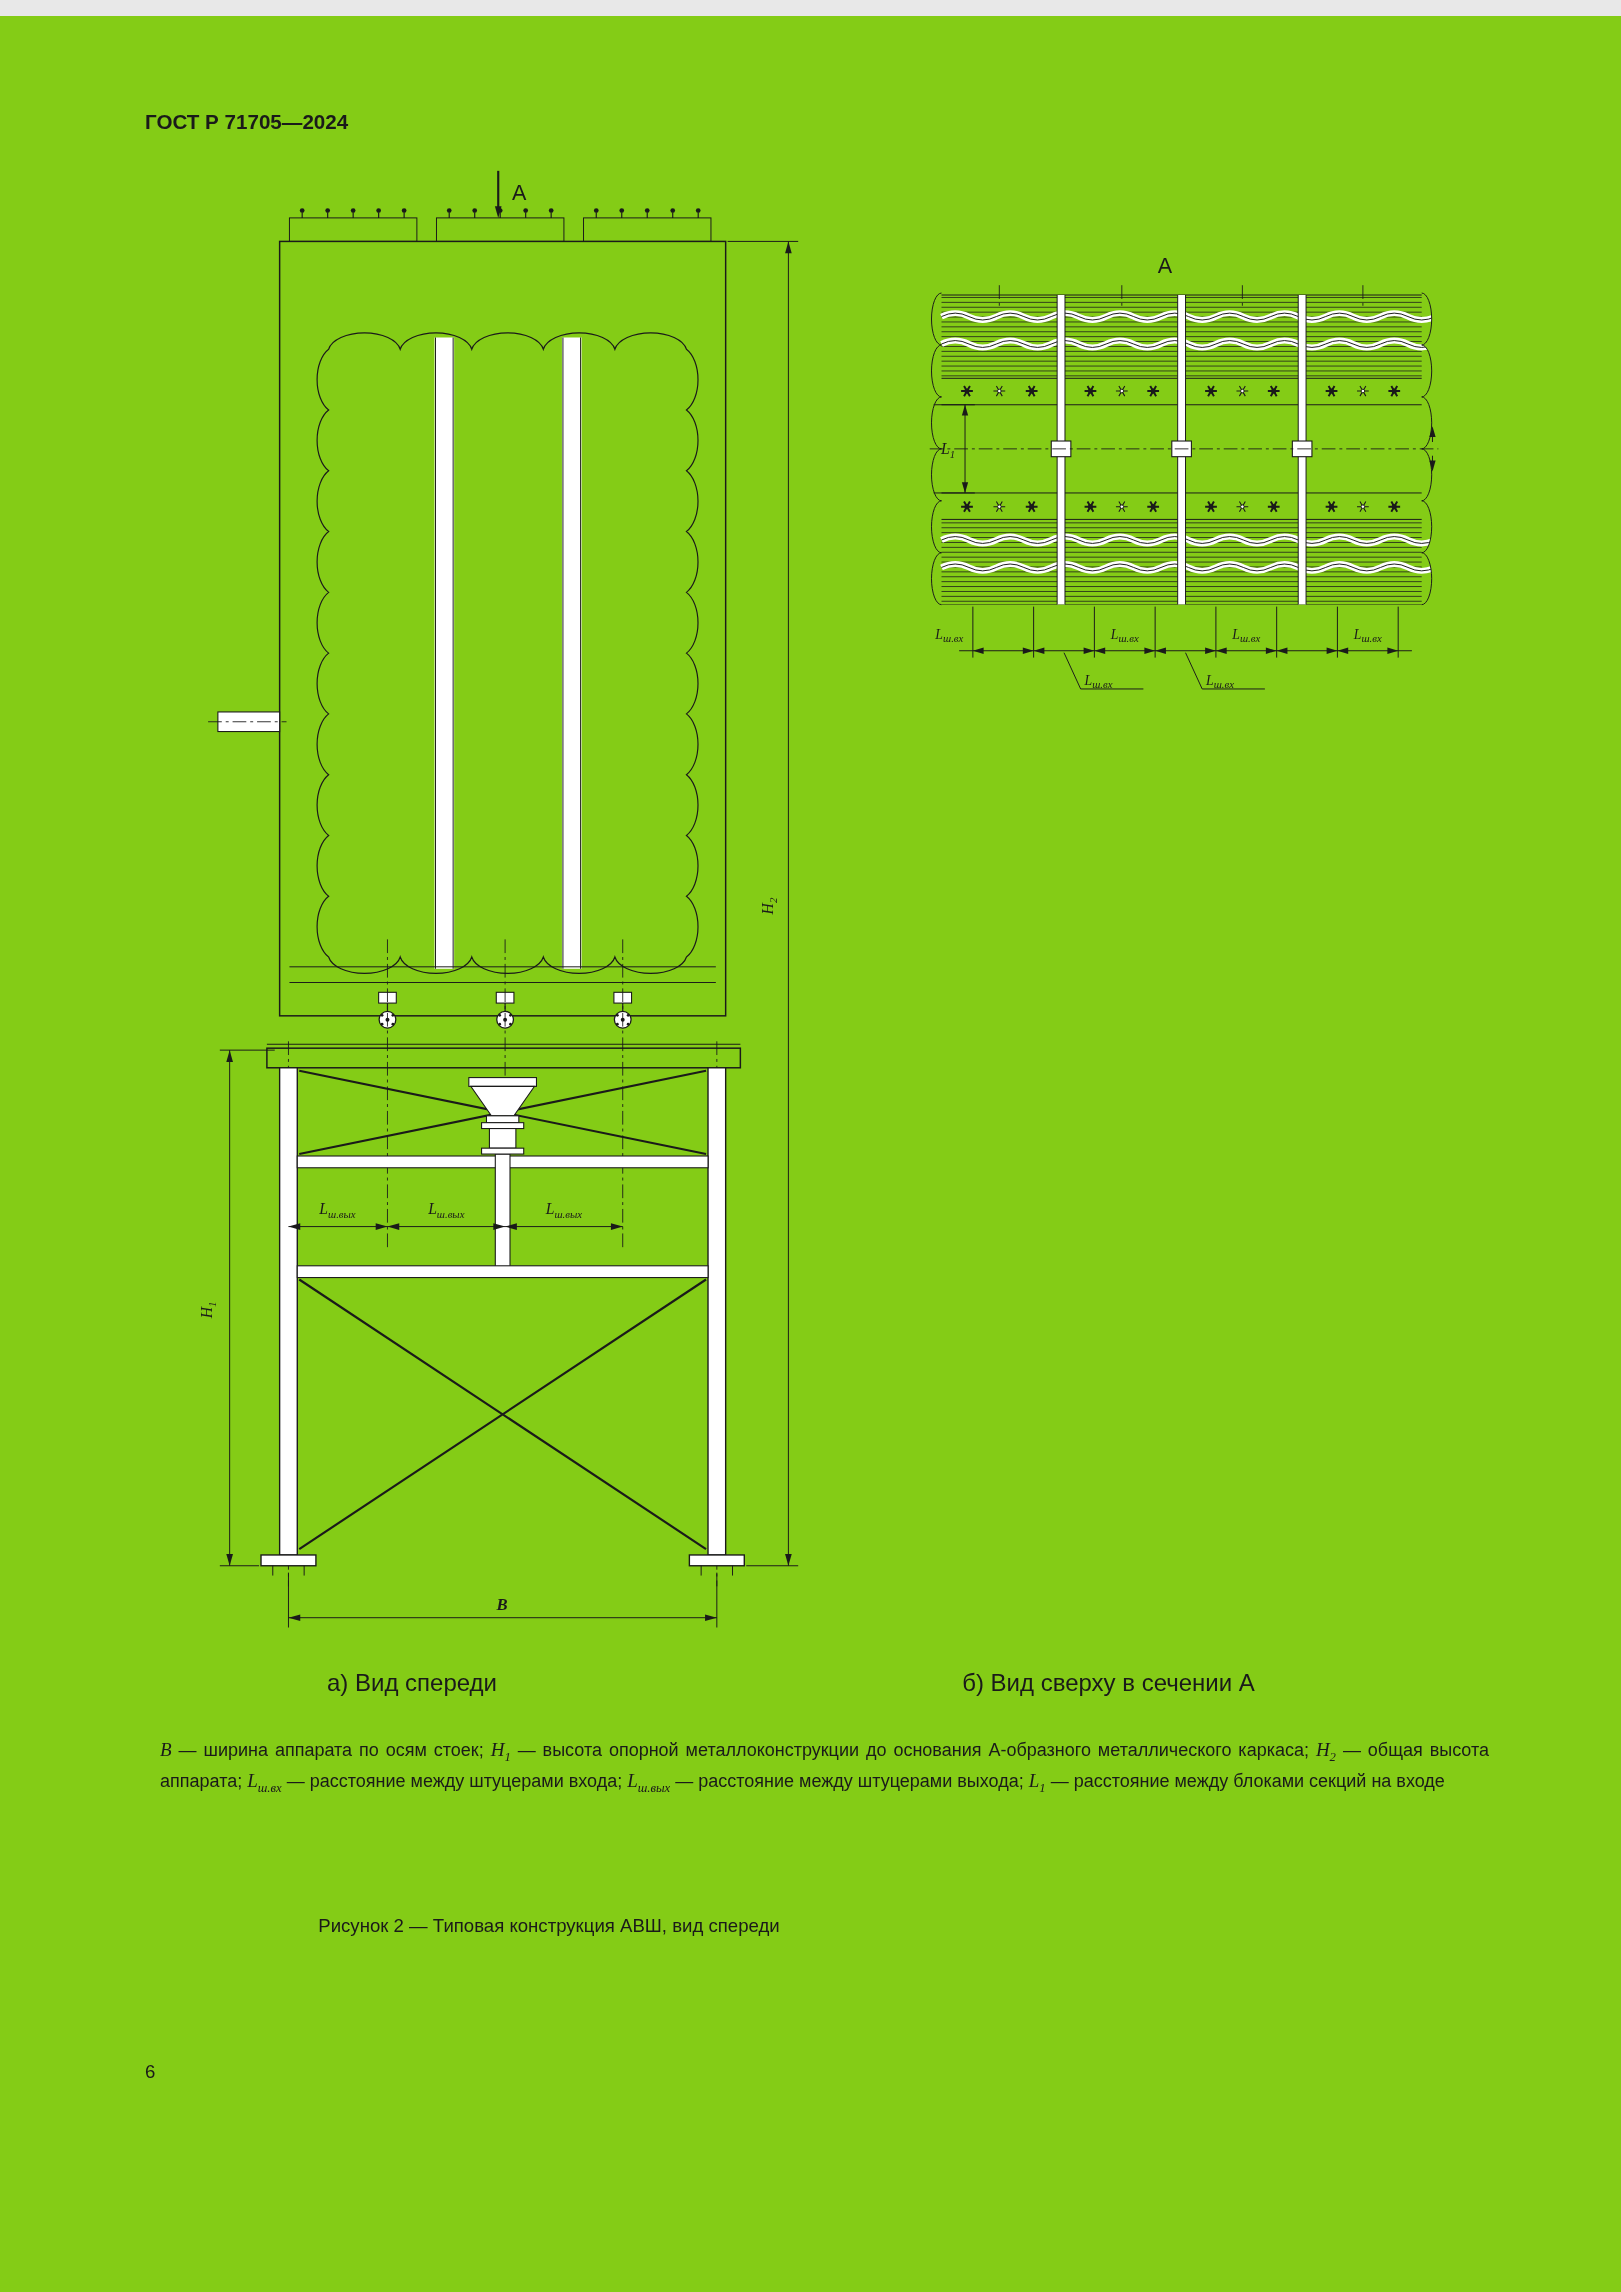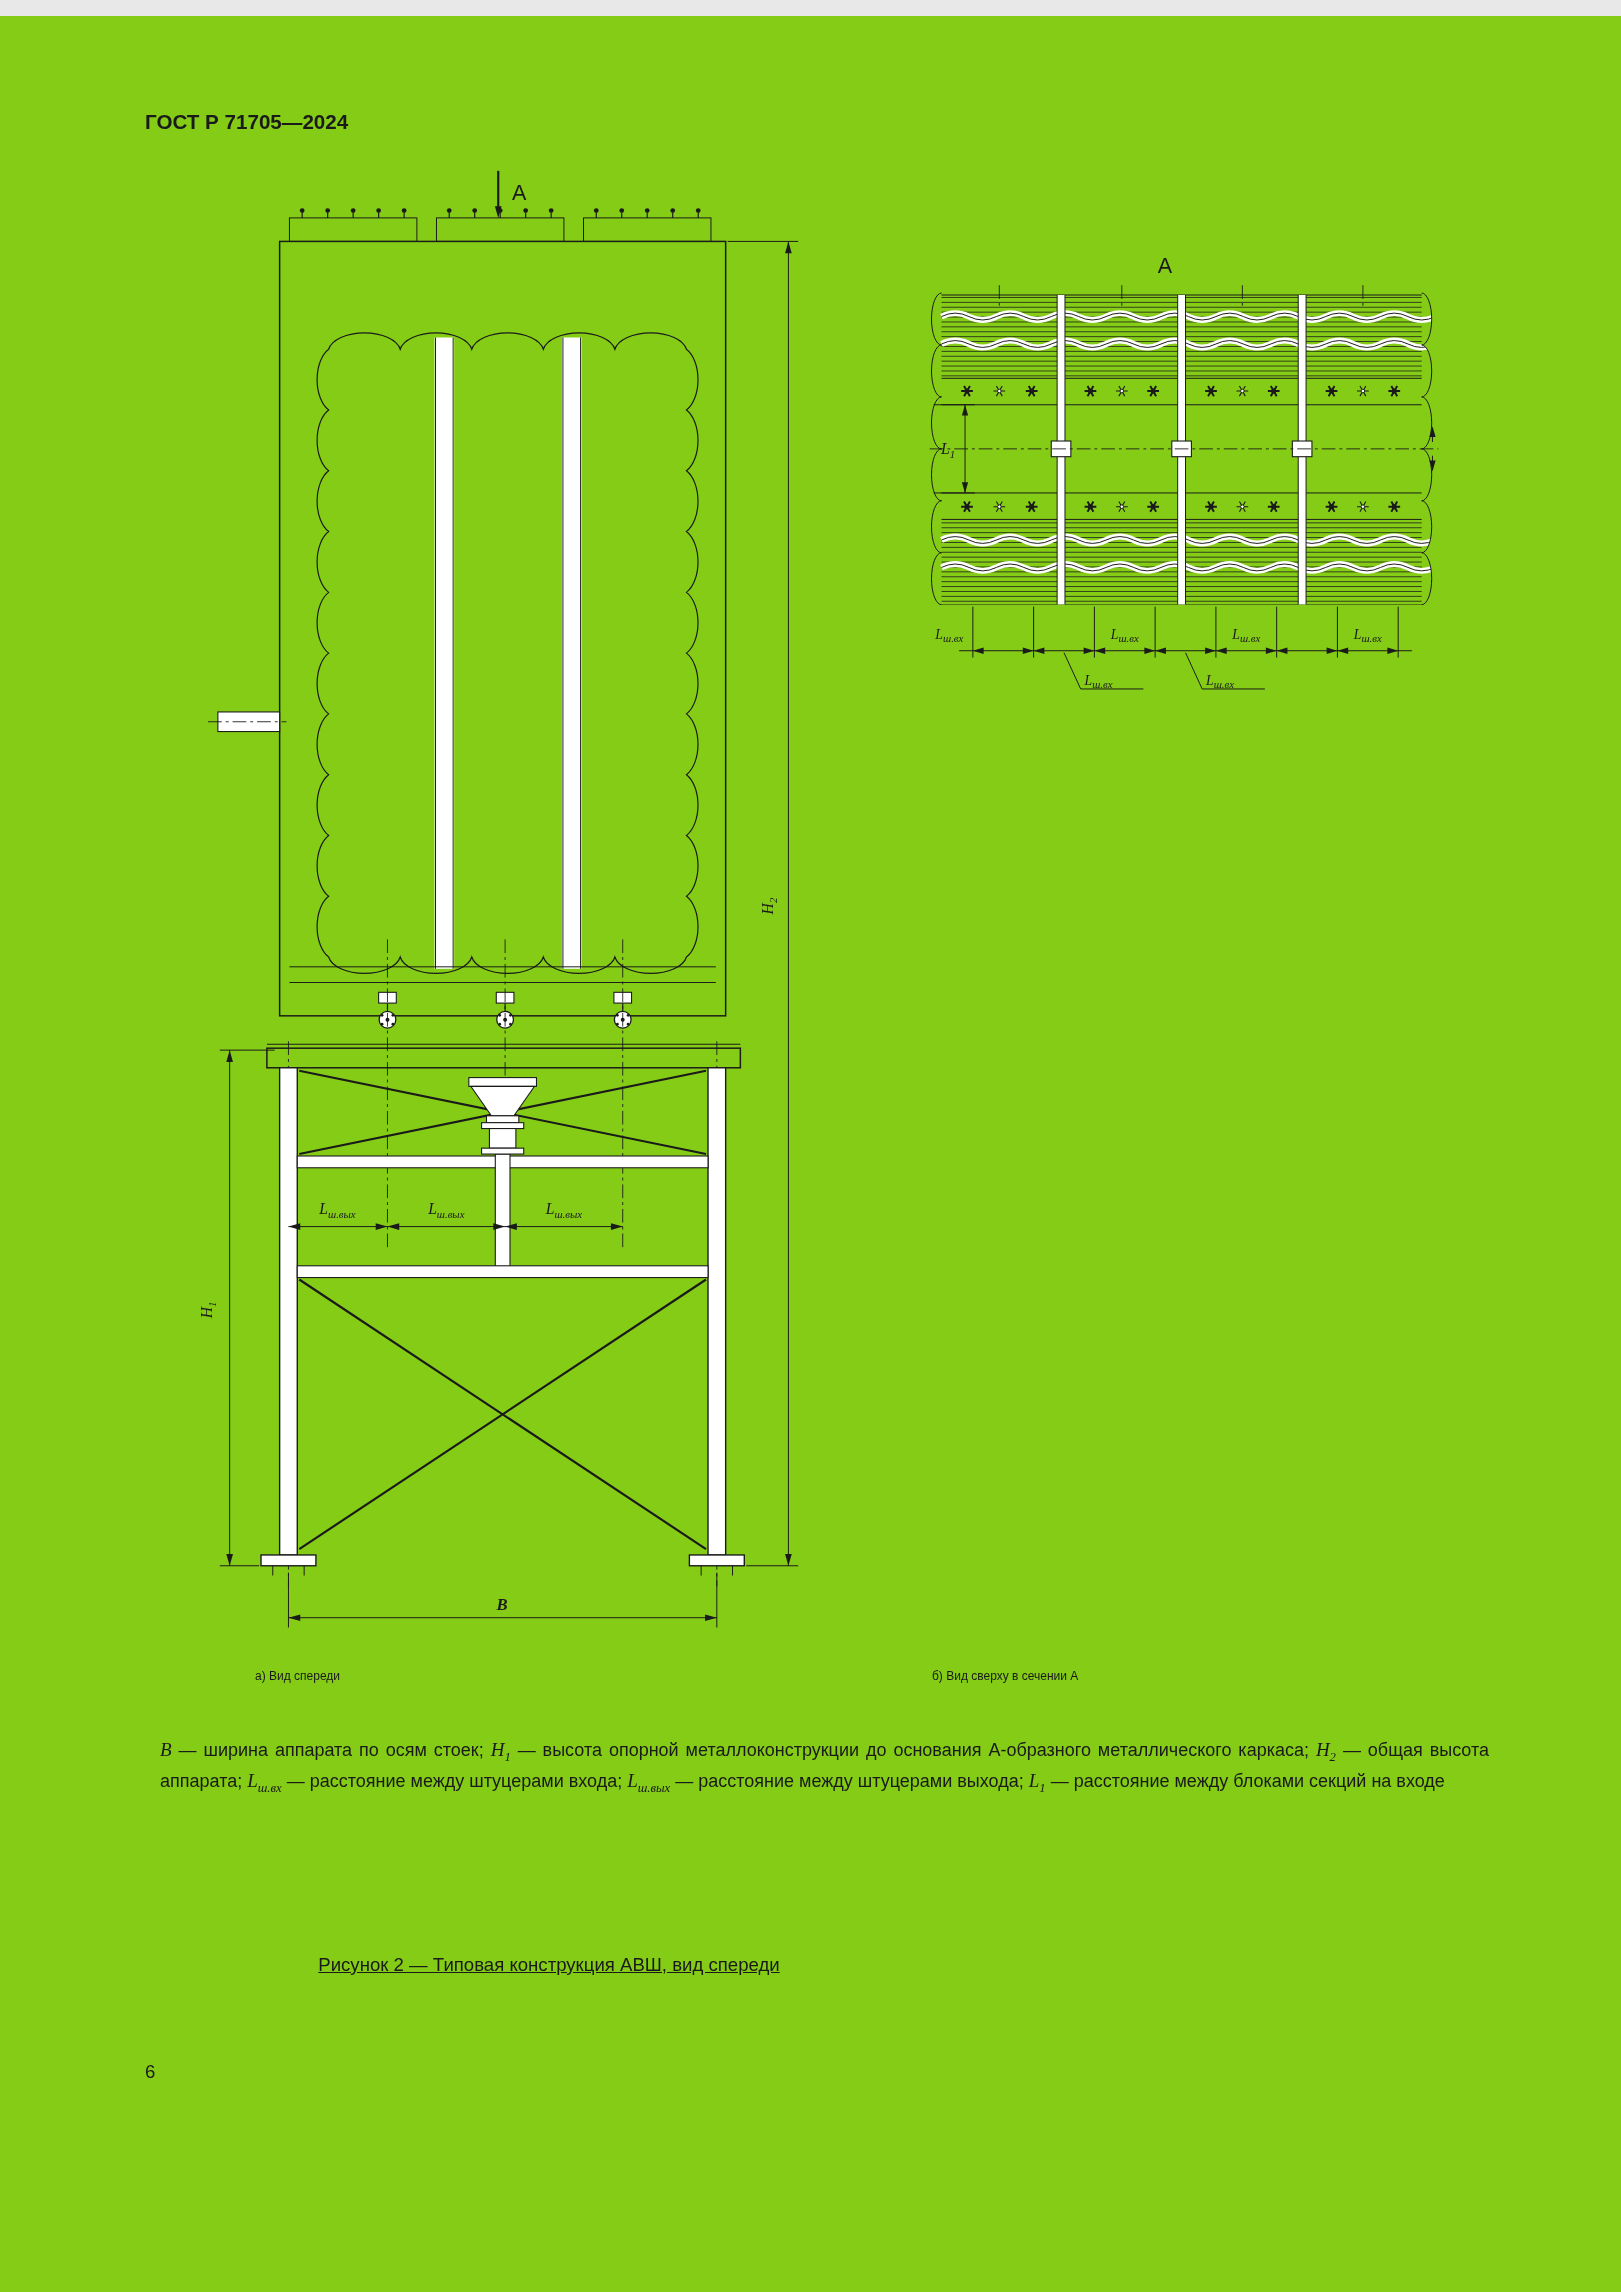--- a/index.html
+++ b/index.html
@@ -1,24 +1,24 @@
 <!DOCTYPE html>
 <html><head>
 <meta charset="utf-8">
 <style>
   html,body{margin:0;padding:0;background:#e8e8e8;}
   .page{position:relative;width:1621px;height:2293px;background:#84cc16;margin:16px auto;
         font-family:"Liberation Sans",sans-serif;color:#1a1a1a;overflow:hidden;}
   .abs{position:absolute;}
   .hdr{left:145px;top:94px;font-size:20.6px;font-weight:bold;}
-  .cap{font-size:12px;text-align:left;}
+  .cap{font-size:24px;text-align:center;}
   .legend{left:160px;top:1720px;width:1329px;font-size:18px;line-height:1.5;text-align:justify;}
   .lv{font-family:"Liberation Serif",serif;font-style:italic;font-size:19px;}
   .ls{font-size:12.7px;font-style:italic;font-family:"Liberation Serif",serif;}
-  .figcap{left:147px;top:1938px;width:804px;font-size:18.6px;text-align:center;text-decoration:underline;}
+  .figcap{left:147px;top:1899px;width:804px;font-size:18.6px;text-align:center;}
   .pnum{left:145px;top:2045px;font-size:18.6px;}
   
   .ln1{stroke:#1a1a1a;stroke-width:1;fill:none;}
   .ln12{stroke:#1a1a1a;stroke-width:1.2;fill:none;}
   .ln14{stroke:#1a1a1a;stroke-width:1.5;fill:none;}
   .ln2{stroke:#1a1a1a;stroke-width:2.2;fill:none;}
   .w{fill:#fff;stroke:#1a1a1a;stroke-width:1.1;}
   .wb{fill:#fff;stroke:#1a1a1a;stroke-width:1.4;}
   .cl{stroke:#1a1a1a;stroke-width:0.9;fill:none;stroke-dasharray:14 4 3 4;}
   .ar{fill:#1a1a1a;stroke:none;}

